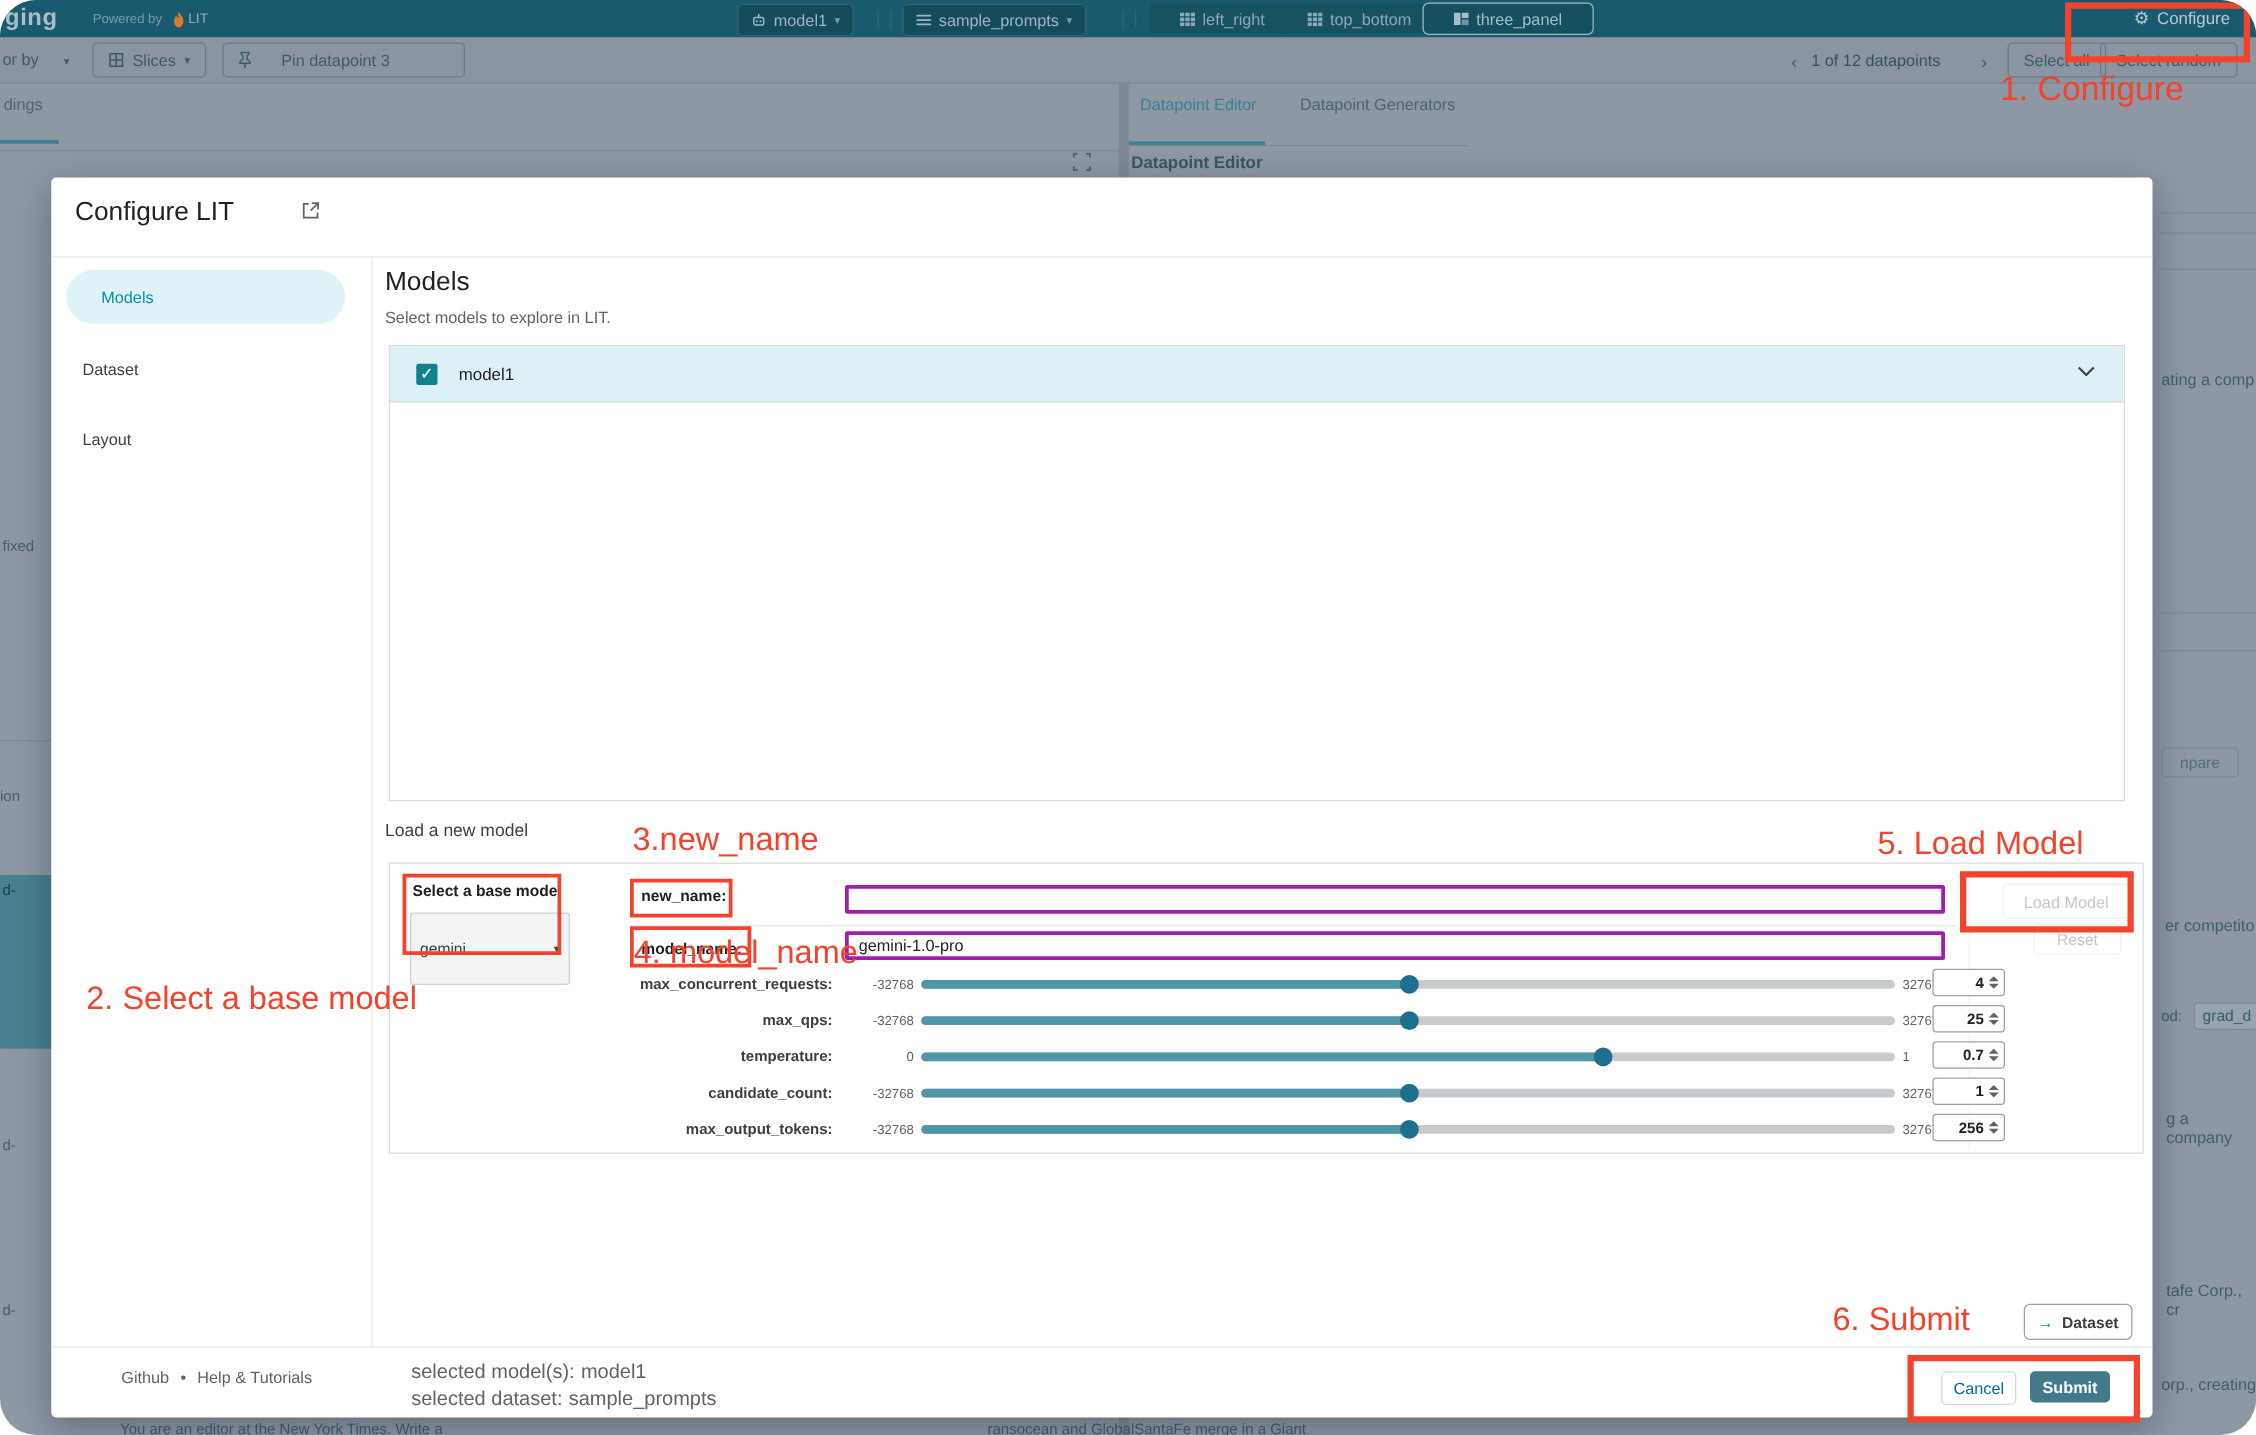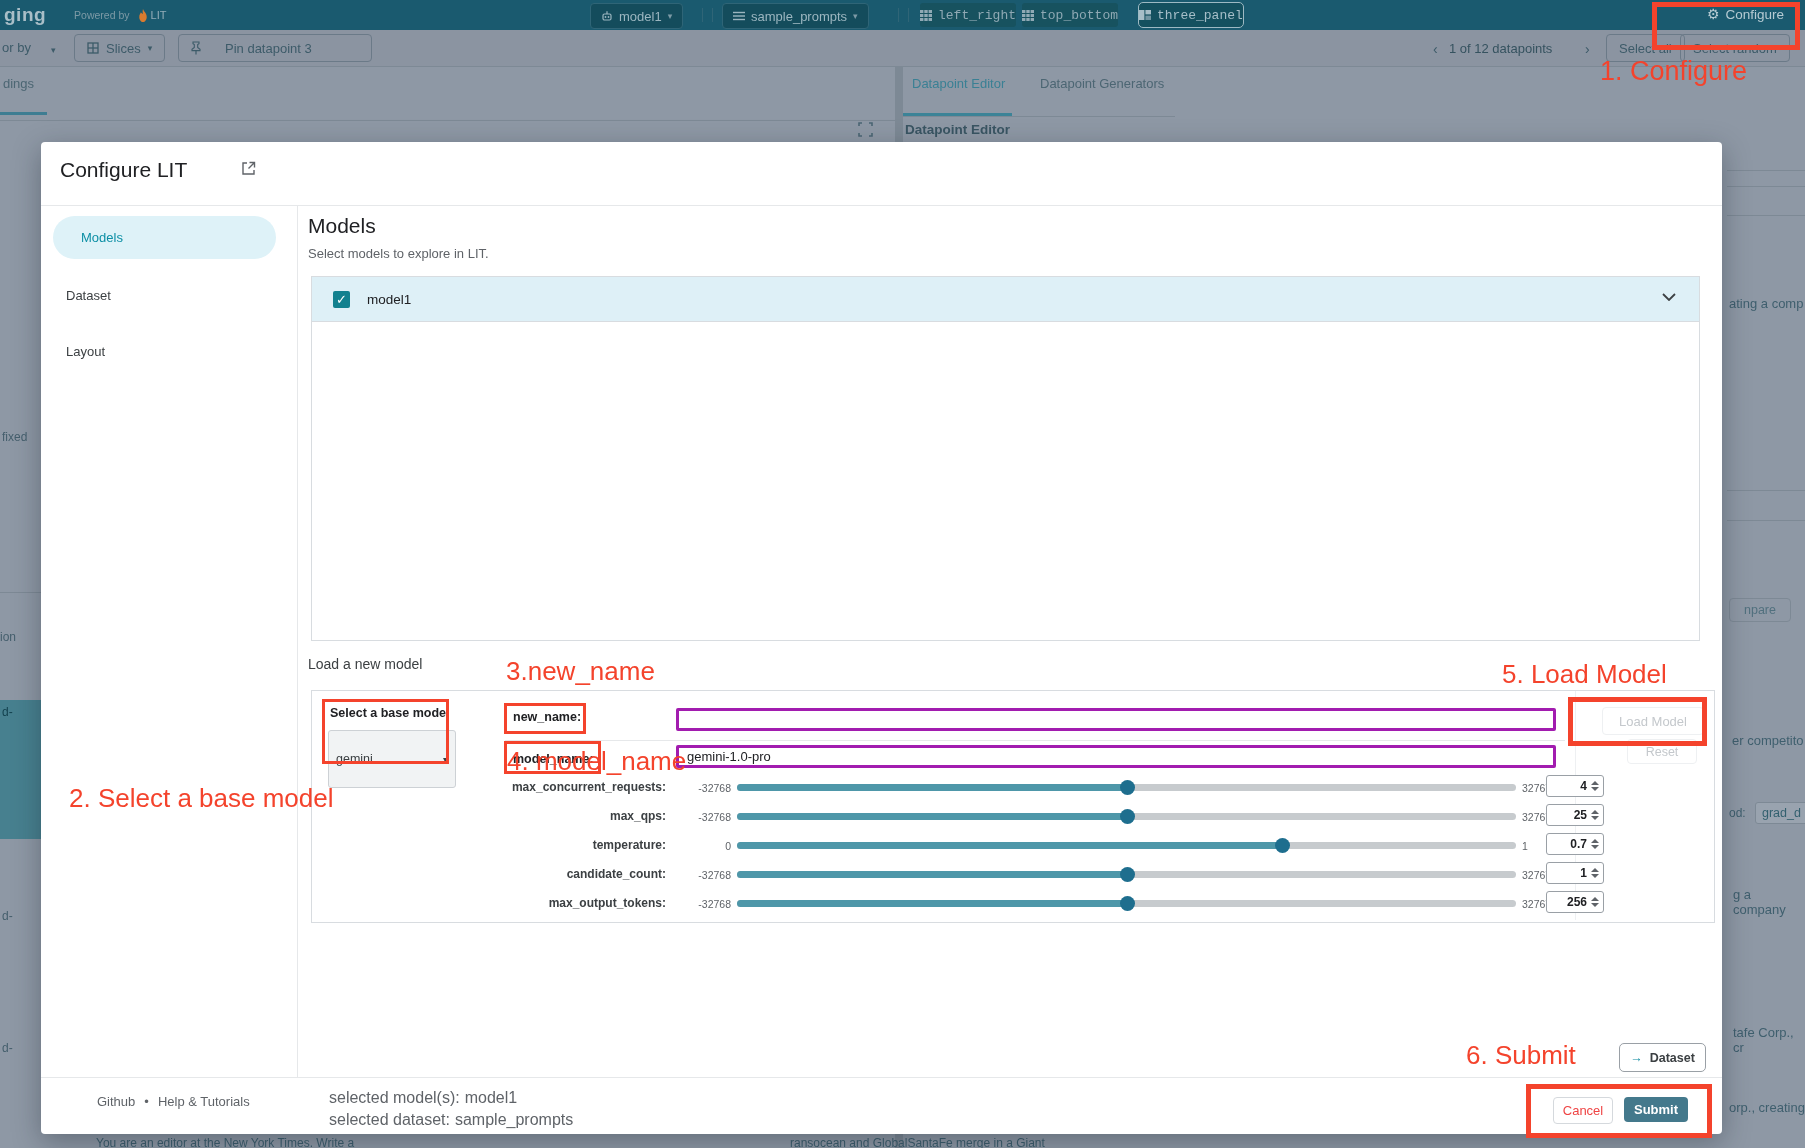--- a/index.html
+++ b/index.html
@@ -1,28 +1,28 @@
 <!DOCTYPE html>
 <html><head>
 <meta charset="utf-8">
 <style>
   html,body{margin:0;padding:0;}
   #screen{position:relative;width:1805px;height:1148px;overflow:hidden;
-    font-family:"Liberation Sans","DejaVu Sans",sans-serif;background:#8e98a5;}
+    font-family:"Liberation Sans","DejaVu Sans",sans-serif;background:#8e98a5;border-radius:29px;}
   .abs{position:absolute;}
   
   .topbar{left:0;top:0;width:1805px;height:30px;background:#1a5a6f;display:flex;align-items:center;}
   .logo{font-size:19px;font-weight:bold;color:#a9bec7;margin-left:4px;letter-spacing:.5px;}
   .powered{font-size:10.5px;color:#7d9aa6;margin-left:28px;}
   .flame{width:10px;height:13px;margin:0 3px 0 8px;}
   .litname{font-size:11px;color:#93adb8;}
   .tb-btn{display:flex;align-items:center;gap:6px;height:24px;padding:0 10px;border-radius:4px;
     background:#144c5c;border:1px solid #2f6577;color:#9cb6c0;font-size:13px;}
-  .tb-flat{display:flex;align-items:center;gap:6px;height:24px;padding:0 0;color:#8fa9b4;font-size:13px;
-    background:#17525f;border-radius:3px;font-family:Liberation Mono, monospace;}
+  .tb-flat{display:flex;align-items:center;gap:6px;height:24px;padding:0 24px;color:#8fa9b4;font-size:13px;
+    background:#17525f;border-radius:3px;}
   .tb-sel{border:1px solid #9db9c3;border-radius:5px;background:#14505f;color:#a6bec8;}
   .caret{font-size:9px;color:#7d9aa6;}
   .tick{width:1px;height:14px;background:#2f6577;}
   .configure{display:flex;align-items:center;gap:6px;color:#b6cbd3;font-size:13.5px;}
   .gear{font-size:14px;color:#b6cbd3;}
   
   .toolbar{left:0;top:30px;width:1805px;height:36px;background:#8b94a1;border-bottom:1px solid #7d8995;
     display:flex;align-items:center;color:#3d5b69;}
   .t-btn{display:flex;align-items:center;gap:7px;height:26px;padding:0 12px;border:1px solid #6b7a88;
     border-radius:4px;font-size:13px;color:#3d5b69;background:transparent;}
@@ -66,21 +66,21 @@
     background:#fff;display:flex;align-items:center;justify-content:flex-end;gap:4px;padding-right:4px;}
   .s-val{font-size:12px;color:#202124;font-weight:bold;}
   .stepper{display:flex;flex-direction:column;gap:2px;}
   .stepper i{display:block;width:0;height:0;border-left:4px solid transparent;border-right:4px solid transparent;}
   .stepper .up{border-bottom:4px solid #5f6368;}
   .stepper .dn{border-top:4px solid #5f6368;}
   .ghost-btn{border:1px solid #eef0f2;border-radius:4px;color:#c4c8cc;font-size:13px;
     display:flex;align-items:center;justify-content:center;background:#fff;}
   .link{color:#0e8aa0;}
   .foot-label{font-size:16px;color:#5f6368;}
-  .cancel{border:1px solid #d5d9dd;border-radius:4px;color:#ef4444;font-size:13px;background:#fff;
+  .cancel{border:1px solid #d5d9dd;border-radius:4px;color:#0369a1;font-size:13px;background:#fff;
     display:flex;align-items:center;justify-content:center;}
   .submit{background:#44798c;border-radius:4px;color:#fff;font-size:13px;font-weight:bold;
     display:flex;align-items:center;justify-content:center;}
   .ds-btn{border:1.5px solid #9aa0a6;border-radius:5px;background:#fff;display:flex;align-items:center;
     justify-content:center;gap:7px;font-size:12.5px;font-weight:bold;color:#3c4043;}
   
   .ann{color:#f4432c;font-size:26px;white-space:nowrap;}
   .annbox{border:5px solid #f4432c;}
   .u-teal{border-bottom:2px solid #3c6e7e;color:#3c5e6d;font-size:12px;white-space:nowrap;}
 </style>

